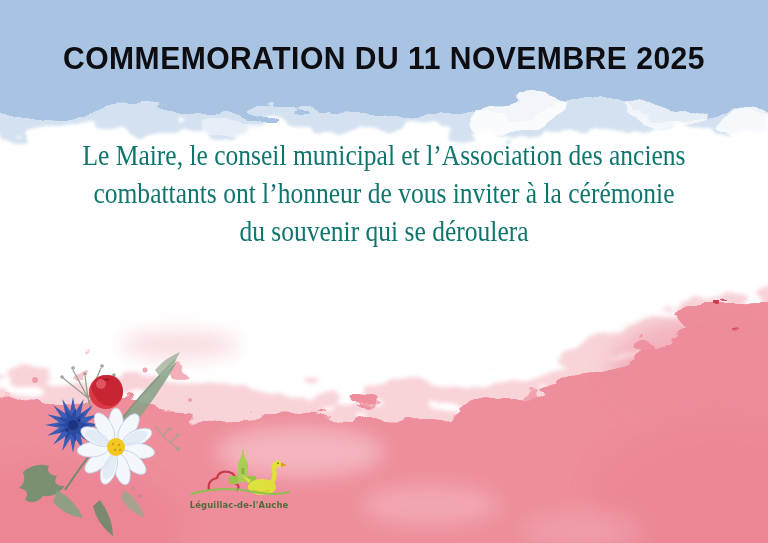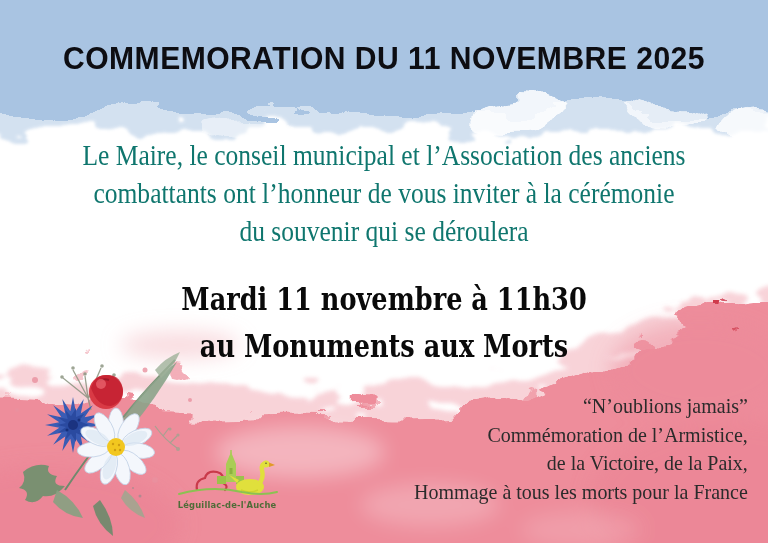--- a/index.html
+++ b/index.html
@@ -28,21 +28,21 @@
     font-family:"DejaVu Serif", serif;font-weight:bold;
     font-size:32px;line-height:47px;
     transform:scaleX(0.80);transform-origin:50% 50%;
   }
   .memorial{top:392px;right:20px;left:auto;text-align:right;color:#2b2b2b;z-index:3;position:absolute;}
   .memorial .line{
     font-size:21.5px;line-height:28.5px;
     transform:scaleX(0.93);transform-origin:100% 50%;
   }
   .logo{
-    position:absolute;left:164px;top:450px;width:126px;z-index:3;
+    position:absolute;left:176px;top:450px;width:126px;z-index:3;
     display:flex;flex-direction:column;align-items:center;justify-content:center;
   }
   .logo-text{
     margin-top:1px;font-family:"DejaVu Sans", sans-serif;font-weight:bold;
     font-size:9.5px;color:#4f6c38;letter-spacing:0.2px;
     transform:scaleX(0.88);transform-origin:50% 50%;white-space:nowrap;
   }
 </style>
 </head>
 <body>
@@ -226,25 +226,15 @@
   </div>
 
   <h1 class="layer title nowrap">COMMEMORATION DU 11 NOVEMBRE 2025</h1>
 
   <div class="layer intro">
     <div class="line nowrap">Le Maire, le conseil municipal et l’Association des anciens</div>
     <div class="line nowrap">combattants ont l’honneur de vous inviter à la cérémonie</div>
     <div class="line nowrap">du souvenir qui se déroulera</div>
   </div>
 
-  <div class="layer event">
-    <div class="line nowrap">Mardi 11 novembre à 11h30</div>
-    <div class="line nowrap">au Monuments aux Morts</div>
-  </div>
-
-  <div class="memorial">
-    <div class="line nowrap">“N’oublions jamais”</div>
-    <div class="line nowrap">Commémoration de l’Armistice,</div>
-    <div class="line nowrap">de la Victoire, de la Paix,</div>
-    <div class="line nowrap">Hommage à tous les morts pour la France</div>
-  </div>
+
 
 </div>
 
 </body></html>

